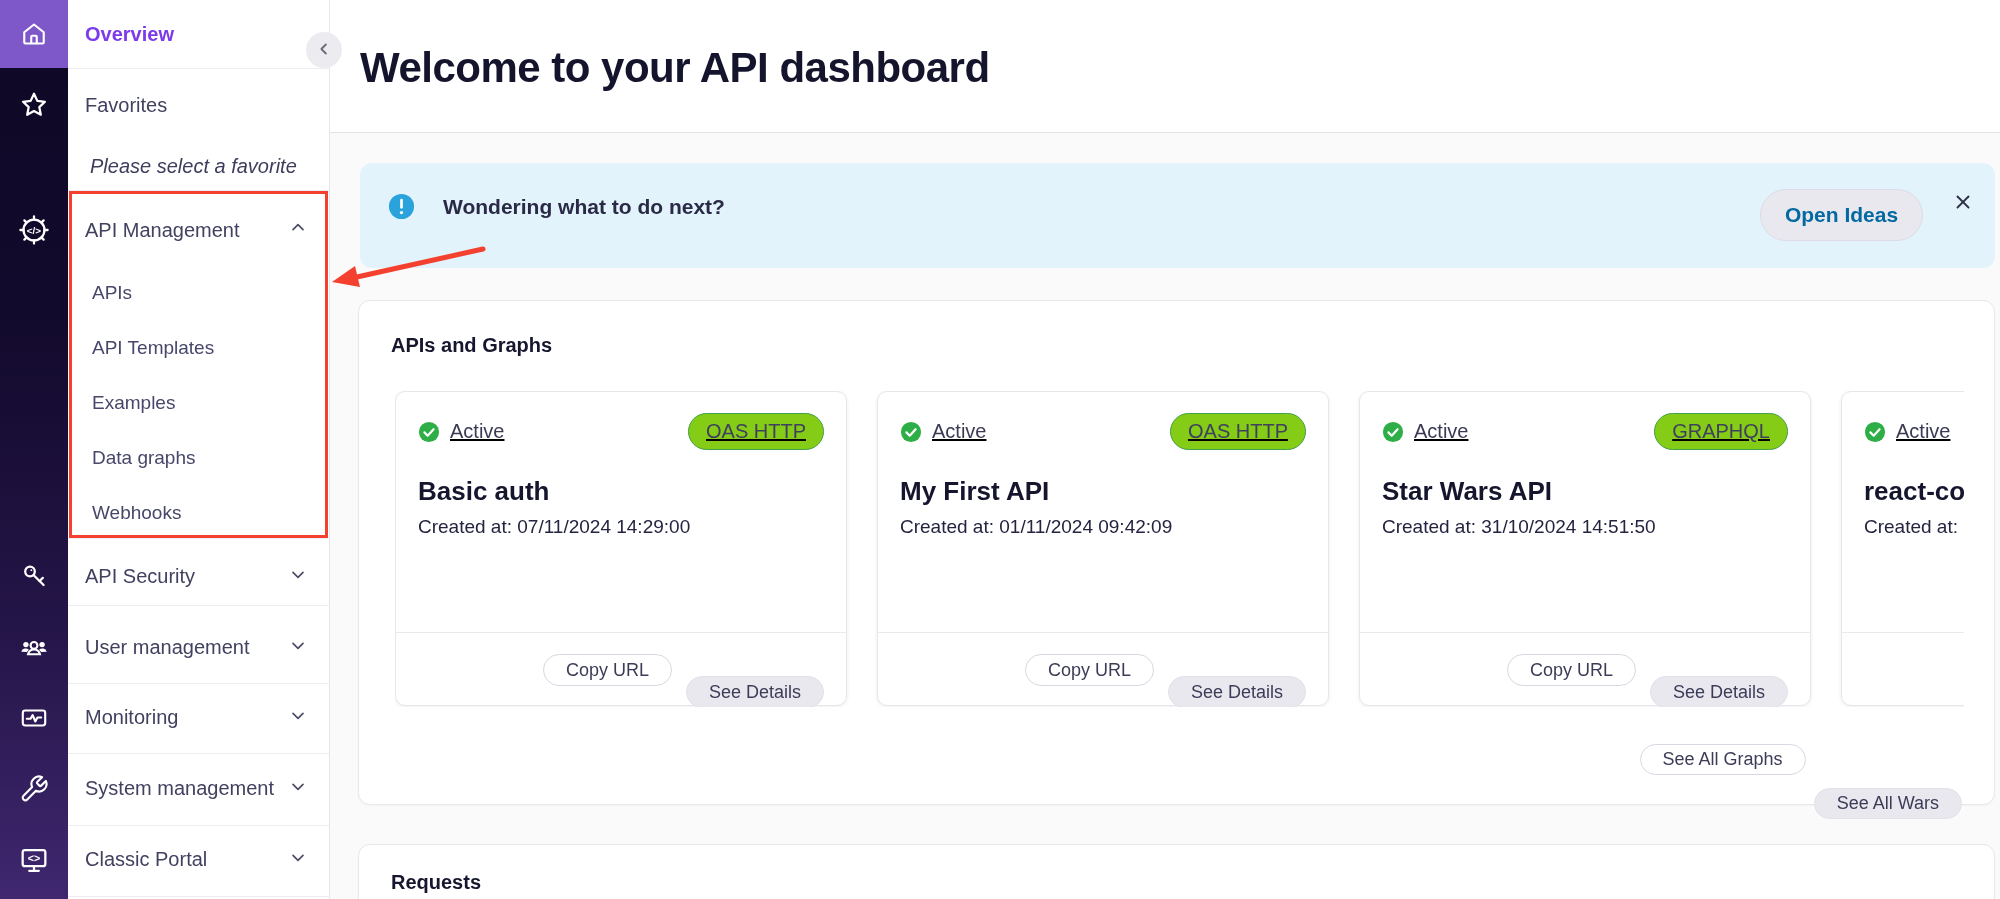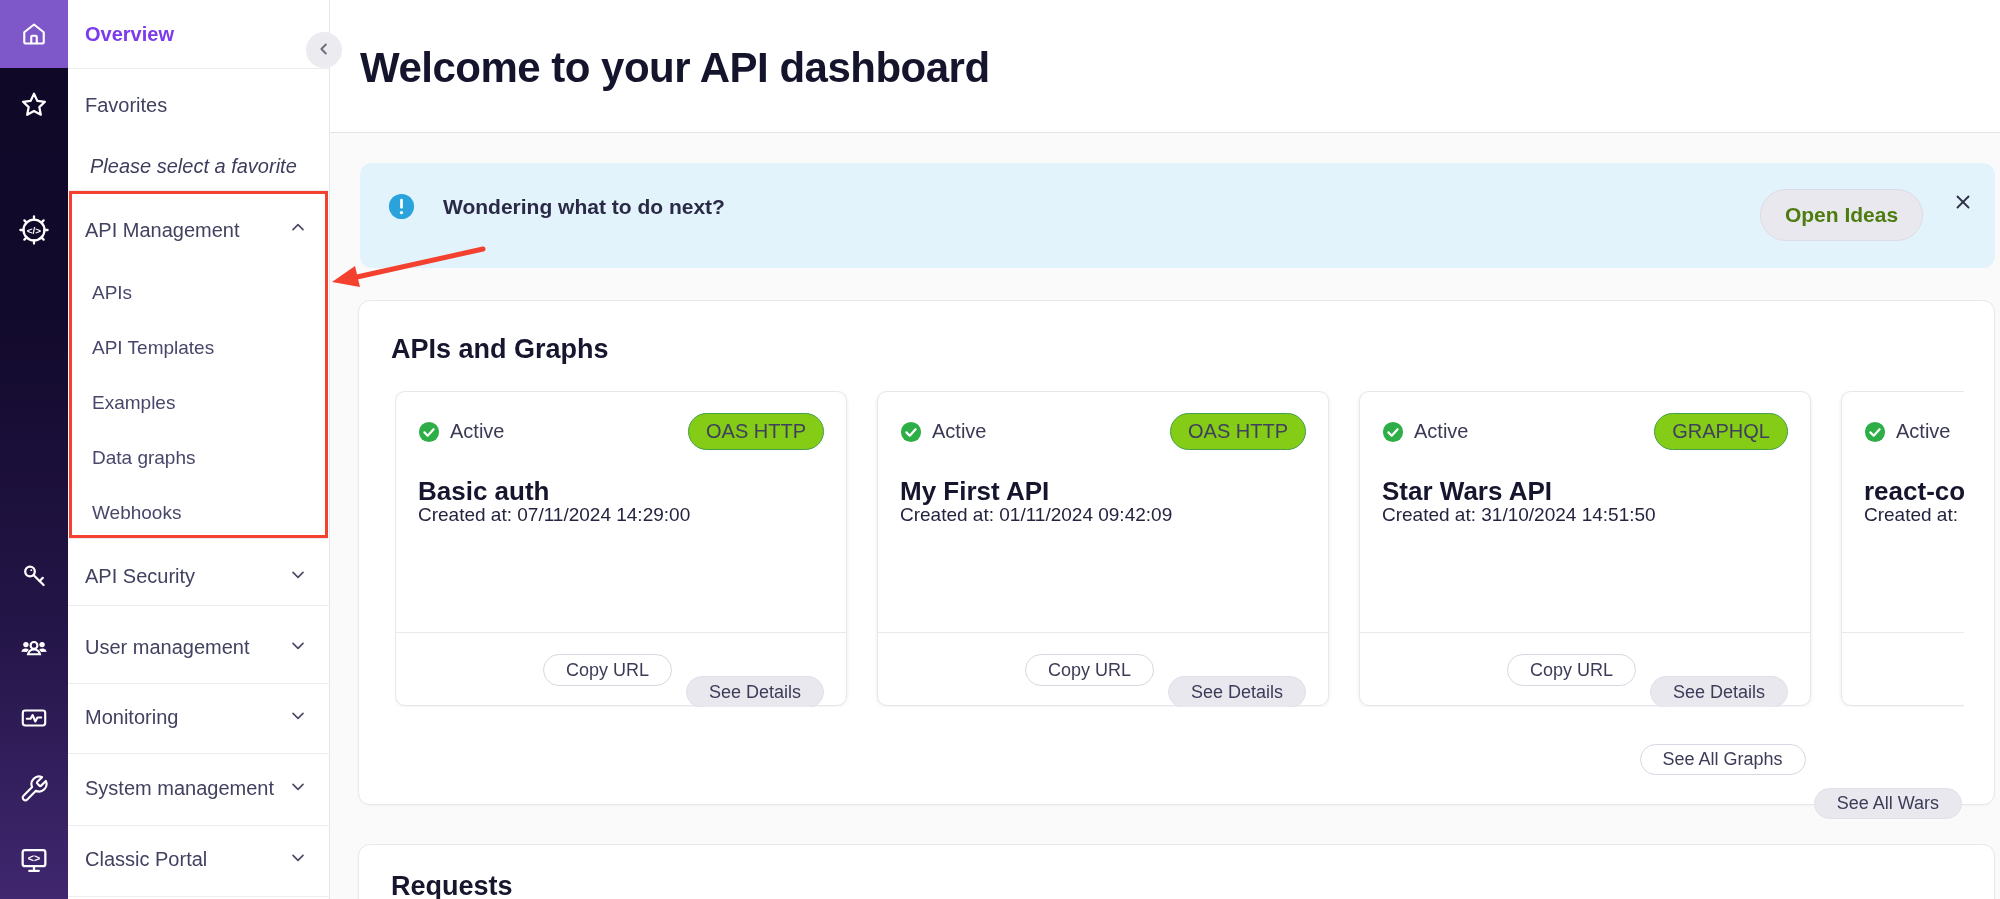--- a/index.html
+++ b/index.html
@@ -46,51 +46,51 @@
     color:#14142d; letter-spacing:-0.5px; }
 
   
   #banner { position:absolute; left:30px; top:163px; width:1635px; height:105px;
     background:#e2f3fb; border-radius:12px; }
   #banner-icon { position:absolute; left:27px; top:29px; }
   #banner-text { position:absolute; left:83px; top:31px; font-size:21px; font-weight:700;
     color:#2a2a47; line-height:25px; }
   #open-ideas-btn { position:absolute; left:1400px; top:26px; width:163px; height:52px;
     border-radius:26px; background:#e9e8ef; border:1px solid #dddce6; font-size:21px;
-    font-weight:700; color:#4d7c0f; cursor:pointer;
+    font-weight:700; color:#0369a1; cursor:pointer;
     font-family:"Liberation Sans", sans-serif; }
   #banner-close { position:absolute; left:1592px; top:28px; width:22px; height:22px;
     background:none; border:none; cursor:pointer; }
 
   
   .panel { position:absolute; left:28px; width:1637px; background:#ffffff;
     border:1px solid #e7e7ec; border-radius:12px; box-shadow:0 1px 2px rgba(20,20,45,0.03); }
   #apis-panel { top:300px; height:505px; }
   #requests-panel { top:844px; height:240px; }
-  .panel-title { position:absolute; left:32px; top:33px; font-size:27px; font-weight:800;
+  .panel-title { position:absolute; left:32px; top:33px; font-size:20px; font-weight:800;
     color:#16162f; }
 
   
   #cards-viewport { position:absolute; left:36px; top:90px; width:1569px; height:316px;
     overflow:hidden; }
   #cards-row { position:absolute; left:0; top:0; display:flex; gap:30px; }
   .api-card { position:relative; width:452px; height:315px; background:#ffffff;
     border:1px solid #e6e6eb; border-radius:10px;
     box-shadow:0 1px 4px rgba(20,20,45,0.07); flex:0 0 452px; }
   .card-status-row { position:absolute; left:22px; right:22px; top:21px; height:37px;
-    display:flex; align-items:center; }
+    display:flex; align-items:center;text-decoration:underline; }
   .status-check { width:22px; height:22px; margin-right:10px; flex:0 0 22px; }
   .status-label { font-size:20px; color:#3a3a55; }
   .card-badge { margin-left:auto; height:37px; padding:0 17px; display:flex;
     align-items:center; border:1.5px solid #43a04a; border-radius:19px;
     font-size:20px; color:#3f3f5e; background:#84cc16; }
   .card-badge:empty { display:none; }
   .card-name { position:absolute; left:22px; top:84px; font-size:26px; font-weight:800;
     color:#15152e; white-space:nowrap; }
-  .card-created { position:absolute; left:22px; top:112px; font-size:19px; font-weight:500;
+  .card-created { position:absolute; left:22px; top:124px; font-size:19px; font-weight:500;
     color:#242440; white-space:nowrap; }
   .card-footer { position:absolute; left:0; right:0; top:240px; height:75px;
     border-top:1px solid #e9e9ee; display:flex; align-items:center;
     justify-content:flex-end; padding-right:22px; gap:14px; }
   .pill-btn { height:32px; border-radius:16px; font-size:18px; font-weight:500;
     color:#3c3c58; padding:0 22px; cursor:pointer;
     font-family:"Liberation Sans", sans-serif; }
   .pill-outline { background:#ffffff; border:1px solid #d8d8e2; }
   .pill-fill { background:#e9e8ef; border:1px solid #e2e1ea;margin-top:44px; }
 

